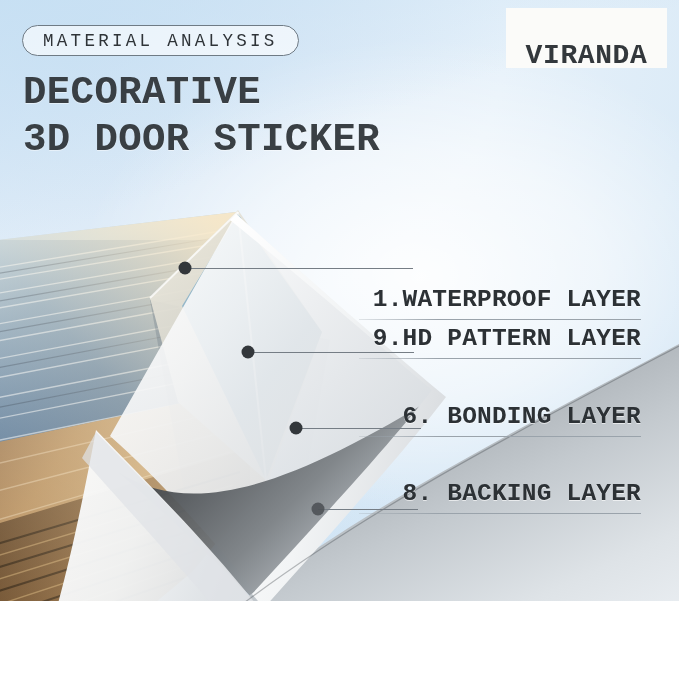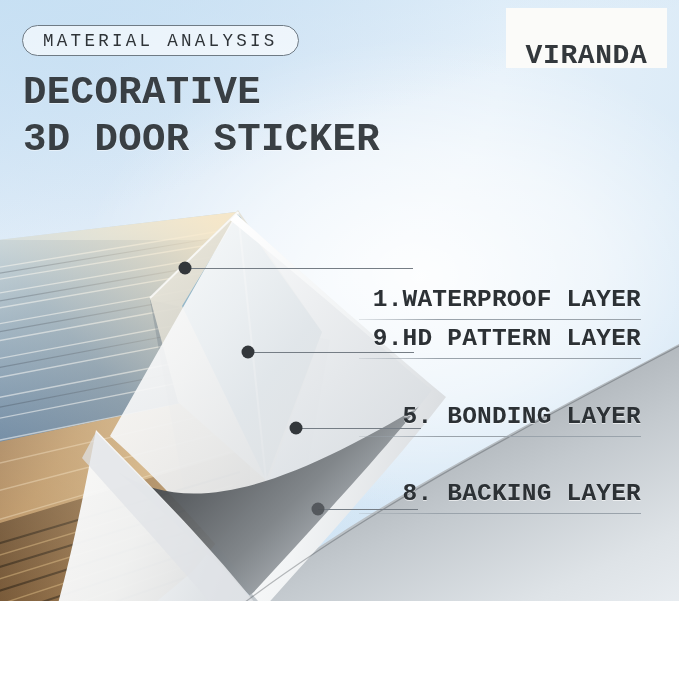--- a/index.html
+++ b/index.html
@@ -339,21 +339,21 @@
 
   <div class="callout" id="callout-1">
     <span class="ctext">1.WATERPROOF LAYER</span>
     <span class="cline"></span>
   </div>
   <div class="callout" id="callout-2">
     <span class="ctext">9.HD PATTERN LAYER</span>
     <span class="cline"></span>
   </div>
   <div class="callout" id="callout-3">
-    <span class="ctext">5. BONDING LAYER</span>
+    <span class="ctext">6. BONDING LAYER</span>
     <span class="cline"></span>
   </div>
   <div class="callout" id="callout-4">
     <span class="ctext">8. BACKING LAYER</span>
     <span class="cline"></span>
   </div>
 
 </div>
 
 </body></html>

